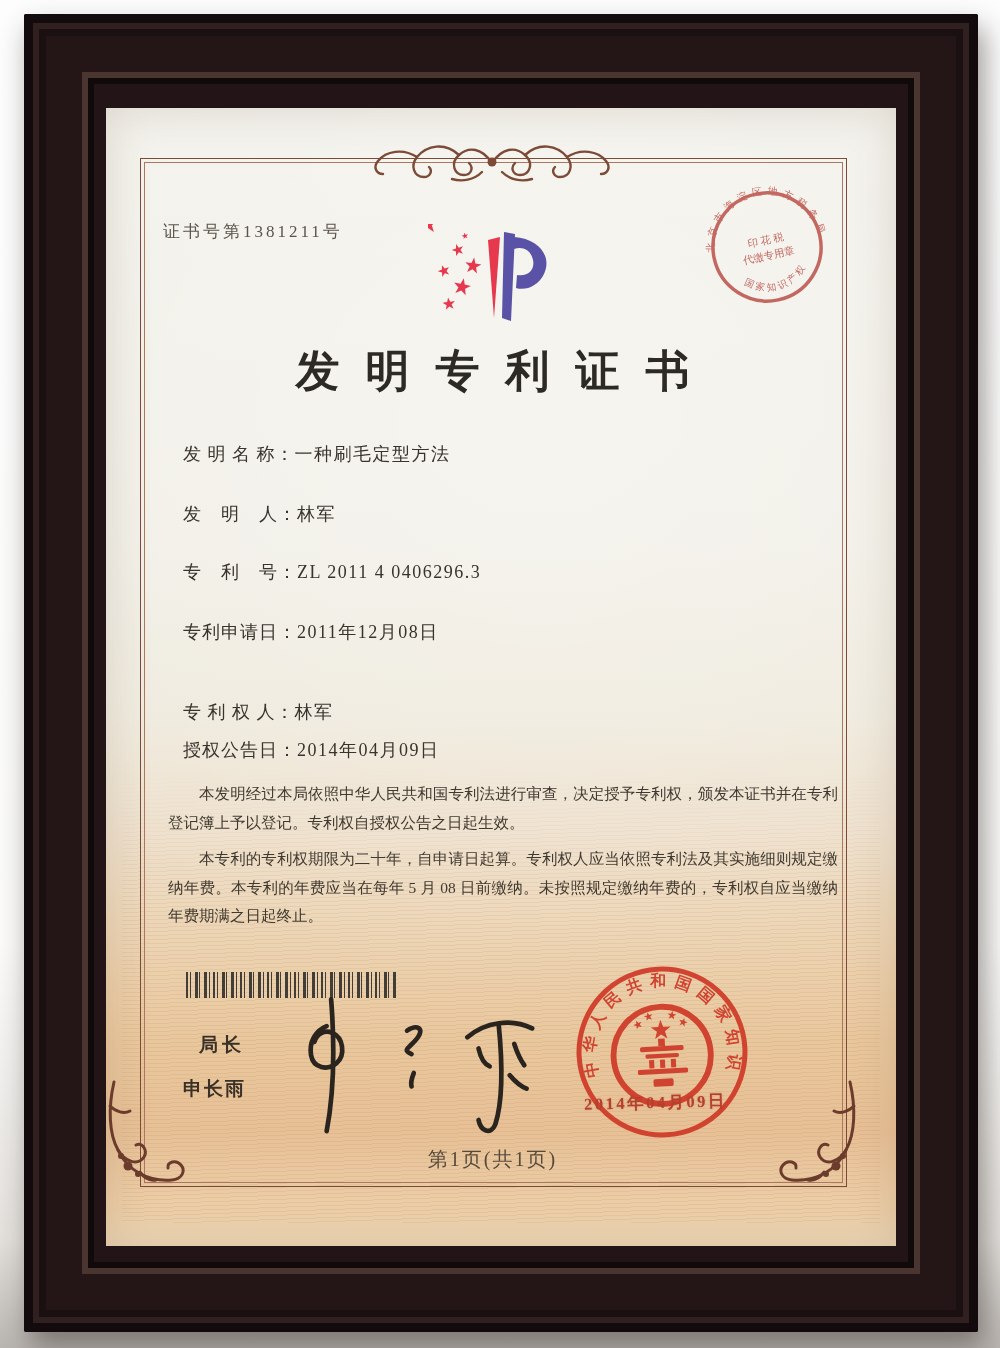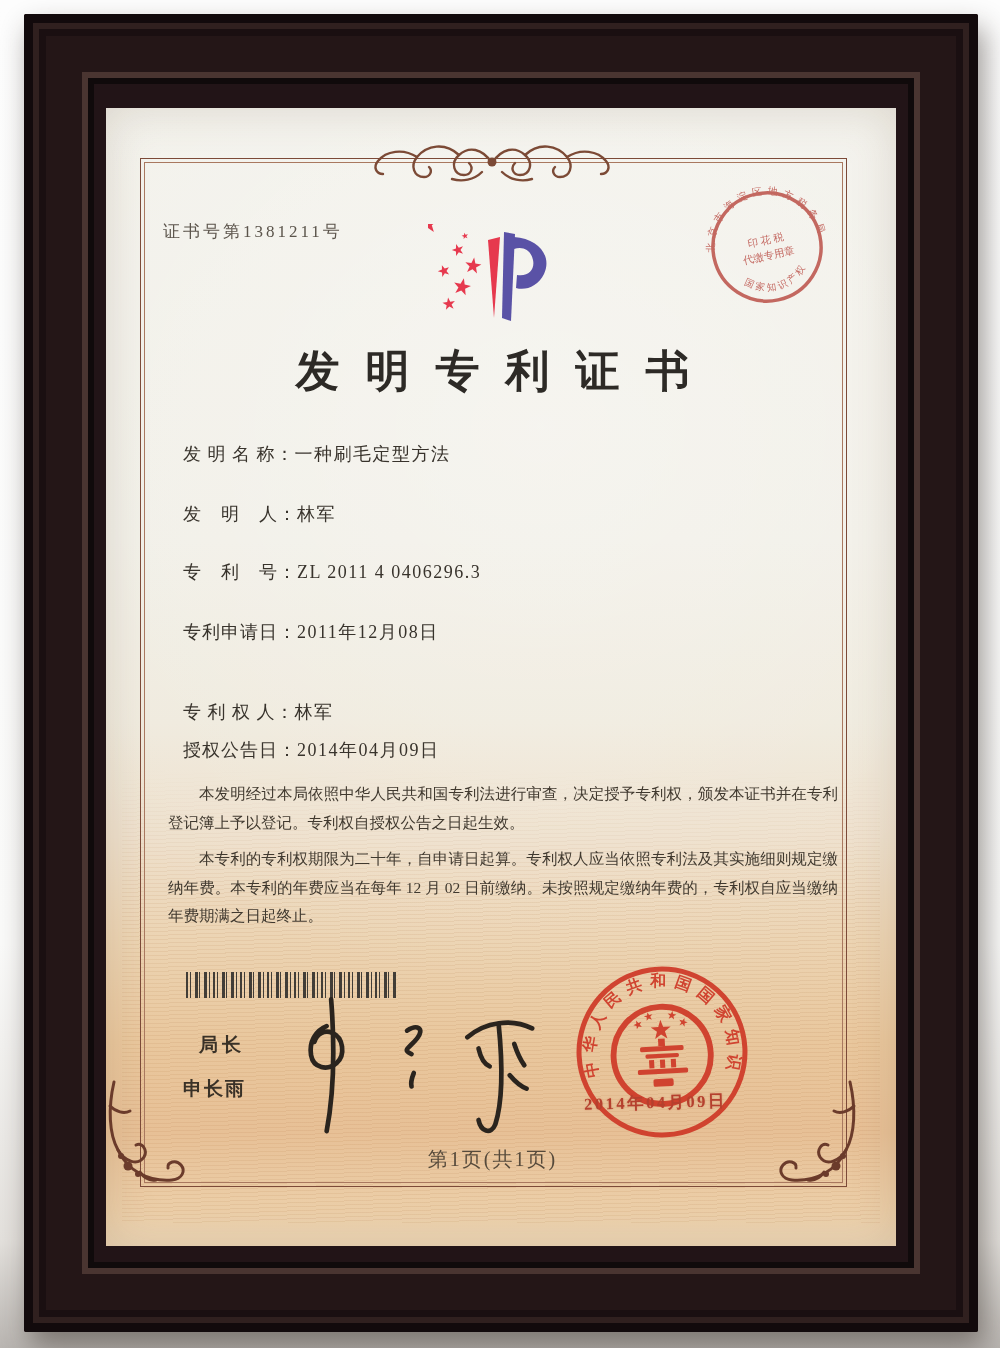--- a/index.html
+++ b/index.html
@@ -138,21 +138,21 @@
 
       <div class="field f0"><span class="lbl">发 明 名 称：</span><span class="val">一种刷毛定型方法</span></div>
       <div class="field f1"><span class="lbl">发　明　人：</span><span class="val">林军</span></div>
       <div class="field f2"><span class="lbl">专　利　号：</span><span class="val">ZL 2011 4 0406296.3</span></div>
       <div class="field f3"><span class="lbl">专利申请日：</span><span class="val">2011年12月08日</span></div>
       <div class="field f4"><span class="lbl">专 利 权 人：</span><span class="val">林军</span></div>
       <div class="field f5"><span class="lbl">授权公告日：</span><span class="val">2014年04月09日</span></div>
 
       <div class="body-text">
         <p>本发明经过本局依照中华人民共和国专利法进行审查，决定授予专利权，颁发本证书并在专利登记簿上予以登记。专利权自授权公告之日起生效。</p>
-        <p>本专利的专利权期限为二十年，自申请日起算。专利权人应当依照专利法及其实施细则规定缴纳年费。本专利的年费应当在每年 12 月 02 日前缴纳。未按照规定缴纳年费的，专利权自应当缴纳年费期满之日起终止。</p>
+        <p>本专利的专利权期限为二十年，自申请日起算。专利权人应当依照专利法及其实施细则规定缴纳年费。本专利的年费应当在每年 5 月 08 日前缴纳。未按照规定缴纳年费的，专利权自应当缴纳年费期满之日起终止。</p>
       </div>
 
       <div class="barcode"></div>
 
       <div class="signer-title">局长</div>
       <div class="signer-name">申长雨</div>
 
       <svg class="signature" viewBox="0 0 240 130">
         <g fill="none" stroke="#2a241e" stroke-width="4.2" stroke-linecap="round">
           <path d="M40,32 C30,36 24,46 26,58 C28,70 41,72 49,65 C57,58 55,42 45,38 C38,35 31,39 29,46"></path>

